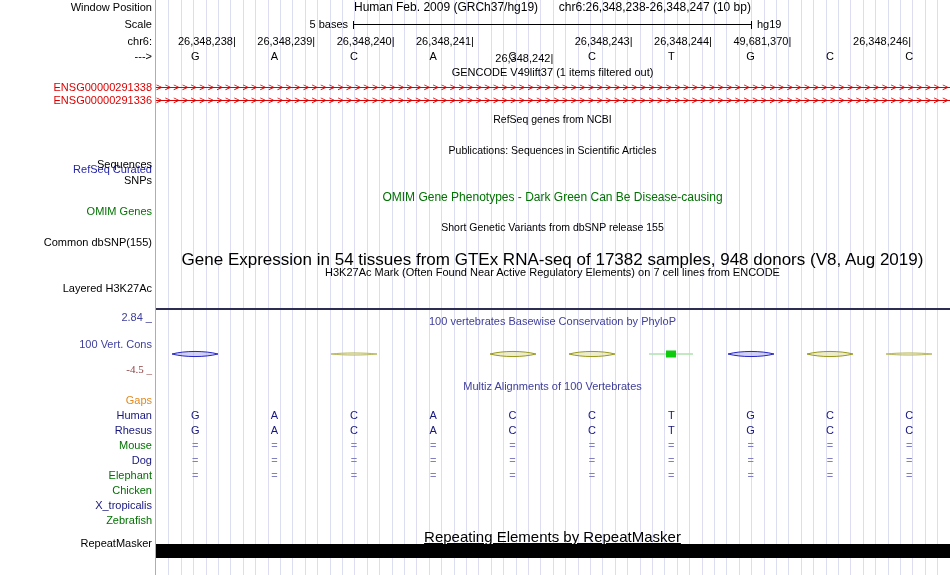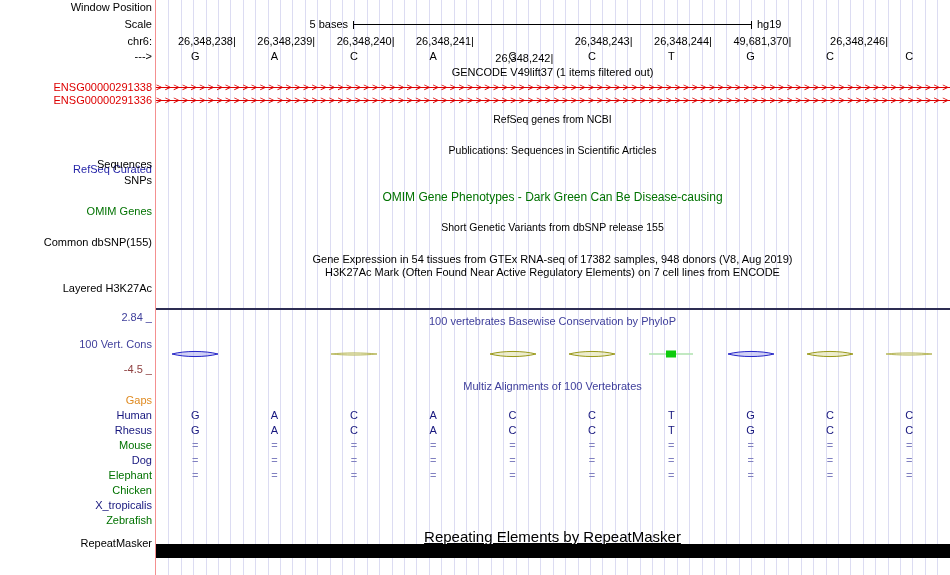--- a/index.html
+++ b/index.html
@@ -23,20 +23,25 @@
   .coord{position:absolute;text-align:right;white-space:nowrap;}
   .blip{position:absolute;}
 </style>
 </head>
 <body>
 
 <div class="browser">
   <div class="gridlines"></div>
   <div class="pink-line"></div>
 
+  <div class="center-text" style="top:1px;font-size:12px">
+    <span>Human Feb. 2009 (GRCh37/hg19)</span>
+    <span style="display:inline-block;width:14px"></span>
+    <span>chr6:26,348,238-26,348,247 (10 bp)</span>
+  </div>
 
   <div class="abs" style="left:248px;top:18px;width:100px;text-align:right">5 bases</div>
   <div class="ruler">
       <div class="ruler-mid"></div>
     </div>
   <div class="abs" style="left:757px;top:18px">hg19</div>
 
   <div class="gene-arrows" style="top:83px">&gt;&gt;&gt;&gt;&gt;&gt;&gt;&gt;&gt;&gt;&gt;&gt;&gt;&gt;&gt;&gt;&gt;&gt;&gt;&gt;&gt;&gt;&gt;&gt;&gt;&gt;&gt;&gt;&gt;&gt;&gt;&gt;&gt;&gt;&gt;&gt;&gt;&gt;&gt;&gt;&gt;&gt;&gt;&gt;&gt;&gt;&gt;&gt;&gt;&gt;&gt;&gt;&gt;&gt;&gt;&gt;&gt;&gt;&gt;&gt;&gt;&gt;&gt;&gt;&gt;&gt;&gt;&gt;&gt;&gt;&gt;&gt;&gt;&gt;&gt;&gt;&gt;&gt;&gt;&gt;&gt;&gt;&gt;&gt;&gt;&gt;&gt;&gt;&gt;&gt;&gt;&gt;&gt;&gt;&gt;&gt;&gt;&gt;&gt;&gt;</div>
   <div class="gene-arrows" style="top:96px">&gt;&gt;&gt;&gt;&gt;&gt;&gt;&gt;&gt;&gt;&gt;&gt;&gt;&gt;&gt;&gt;&gt;&gt;&gt;&gt;&gt;&gt;&gt;&gt;&gt;&gt;&gt;&gt;&gt;&gt;&gt;&gt;&gt;&gt;&gt;&gt;&gt;&gt;&gt;&gt;&gt;&gt;&gt;&gt;&gt;&gt;&gt;&gt;&gt;&gt;&gt;&gt;&gt;&gt;&gt;&gt;&gt;&gt;&gt;&gt;&gt;&gt;&gt;&gt;&gt;&gt;&gt;&gt;&gt;&gt;&gt;&gt;&gt;&gt;&gt;&gt;&gt;&gt;&gt;&gt;&gt;&gt;&gt;&gt;&gt;&gt;&gt;&gt;&gt;&gt;&gt;&gt;&gt;&gt;&gt;&gt;&gt;&gt;&gt;&gt;</div>
 
@@ -51,50 +56,50 @@
       <div class="left-label" style="top: 81px; color: rgb(221, 0, 0);">ENSG00000291338</div>
       <div class="left-label" style="top: 94px; color: rgb(221, 0, 0);">ENSG00000291336</div>
       <div class="left-label" style="top: 123px; color: rgb(37, 37, 168); margin-top: 40px;">RefSeq Curated</div>
       <div class="left-label" style="top: 158px; color: rgb(0, 0, 0);">Sequences</div>
       <div class="left-label" style="top: 174px; color: rgb(0, 0, 0);">SNPs</div>
       <div class="left-label" style="top: 205px; color: rgb(0, 114, 0);">OMIM Genes</div>
       <div class="left-label" style="top: 236px; color: rgb(0, 0, 0);">Common dbSNP(155)</div>
       <div class="left-label" style="top: 282px; color: rgb(0, 0, 0);">Layered H3K27Ac</div>
       <div class="left-label" style="top: 311px; color: rgb(64, 64, 156);">2.84 _</div>
       <div class="left-label" style="top: 338px; color: rgb(64, 64, 156);">100 Vert. Cons</div>
-      <div class="left-label" style="top: 363px; color: rgb(143, 64, 64);">-4.5 _</div>
+      <div class="left-label" style="top: 363px; color: rgb(143, 64, 64); font-family: Liberation Serif, serif;">-4.5 _</div>
       <div class="left-label" style="top: 394px; color: rgb(223, 138, 32);">Gaps</div>
       <div class="left-label" style="top: 409px; color: rgb(22, 22, 126); text-align: right;">Human</div>
       <div class="left-label" style="top: 424px; color: rgb(22, 22, 126);">Rhesus</div>
       <div class="left-label" style="top: 439px; color: rgb(0, 114, 0);">Mouse</div>
       <div class="left-label" style="top: 454px; color: rgb(22, 22, 126);">Dog</div>
       <div class="left-label" style="top: 469px; color: rgb(0, 114, 0);">Elephant</div>
       <div class="left-label" style="top: 484px; color: rgb(0, 114, 0);">Chicken</div>
       <div class="left-label" style="top: 499px; color: rgb(22, 22, 126);">X_tropicalis</div>
       <div class="left-label" style="top: 514px; color: rgb(0, 114, 0);">Zebrafish</div>
       <div class="left-label" style="top: 537px; color: rgb(0, 0, 0);">RepeatMasker</div>
       <div class="center-text" style="top: 66px; color: rgb(0, 0, 0); font-size: 11px;">GENCODE V49lift37 (1 items filtered out)</div>
       <div class="center-text" style="top: 113px; color: rgb(0, 0, 0); font-size: 10.5px;">RefSeq genes from NCBI</div>
       <div class="center-text" style="top: 144px; color: rgb(0, 0, 0); font-size: 10.5px;">Publications: Sequences in Scientific Articles</div>
       <div class="center-text" style="top: 191px; color: rgb(0, 114, 0); font-size: 12px;">OMIM Gene Phenotypes - Dark Green Can Be Disease-causing</div>
       <div class="center-text" style="top: 221px; color: rgb(0, 0, 0); font-size: 10.5px;">Short Genetic Variants from dbSNP release 155</div>
-      <div class="center-text" style="top: 253px; color: rgb(0, 0, 0); font-size: 11px;">Gene Expression in 54 tissues from GTEx RNA-seq of 17382 samples, 948 donors (V8, Aug 2019)</div>
+      <div class="center-text" style="top: 253px; color: rgb(0, 0, 0); font-size: 17px;">Gene Expression in 54 tissues from GTEx RNA-seq of 17382 samples, 948 donors (V8, Aug 2019)</div>
       <div class="center-text" style="top: 266px; color: rgb(0, 0, 0); font-size: 11px;">H3K27Ac Mark (Often Found Near Active Regulatory Elements) on 7 cell lines from ENCODE</div>
       <div class="center-text" style="top: 315px; color: rgb(64, 64, 156); font-size: 11px;">100 vertebrates Basewise Conservation by PhyloP</div>
       <div class="center-text" style="top: 380px; color: rgb(64, 64, 156); font-size: 11px;">Multiz Alignments of 100 Vertebrates</div>
       <div class="center-text" style="top: 530px; color: rgb(0, 0, 0); font-size: 15px; text-decoration: underline;">Repeating Elements by RepeatMasker</div>
       <div class="coord" style="left: 150.85px; top: 35px; width: 85px;">26,348,238|</div>
       <div class="coord" style="left: 230.2px; top: 35px; width: 85px;">26,348,239|</div>
       <div class="coord" style="left: 309.55px; top: 35px; width: 85px;">26,348,240|</div>
       <div class="coord" style="left: 388.9px; top: 35px; width: 85px;">26,348,241|</div>
       <div class="coord" style="left: 468.25px; top: 52px; width: 85px;">26,348,242|</div>
       <div class="coord" style="left: 547.6px; top: 35px; width: 85px;">26,348,243|</div>
       <div class="coord" style="left: 626.95px; top: 35px; width: 85px;">26,348,244|</div>
       <div class="coord" style="left: 706.3px; top: 35px; width: 85px;">49,681,370|</div>
-      <div class="coord" style="left: 803px; top: 35px; width: 85px;">26,348,246|</div>
+      <div class="coord" style="left: 826px; top: 35px; width: 85px;">26,348,246|</div>
       <div class="col-cell" style="left: 195.175px; top: 50px;">G</div>
       <div class="col-cell" style="left: 274.525px; top: 50px;">A</div>
       <div class="col-cell" style="left: 353.875px; top: 50px;">C</div>
       <div class="col-cell" style="left: 433.225px; top: 50px;">A</div>
       <div class="col-cell" style="left: 512.575px; top: 50px;">C</div>
       <div class="col-cell" style="left: 591.925px; top: 50px;">C</div>
       <div class="col-cell" style="left: 671.275px; top: 50px;">T</div>
       <div class="col-cell" style="left: 750.625px; top: 50px;">G</div>
       <div class="col-cell" style="left: 829.975px; top: 50px;">C</div>
       <div class="col-cell" style="left: 909.325px; top: 50px;">C</div>

